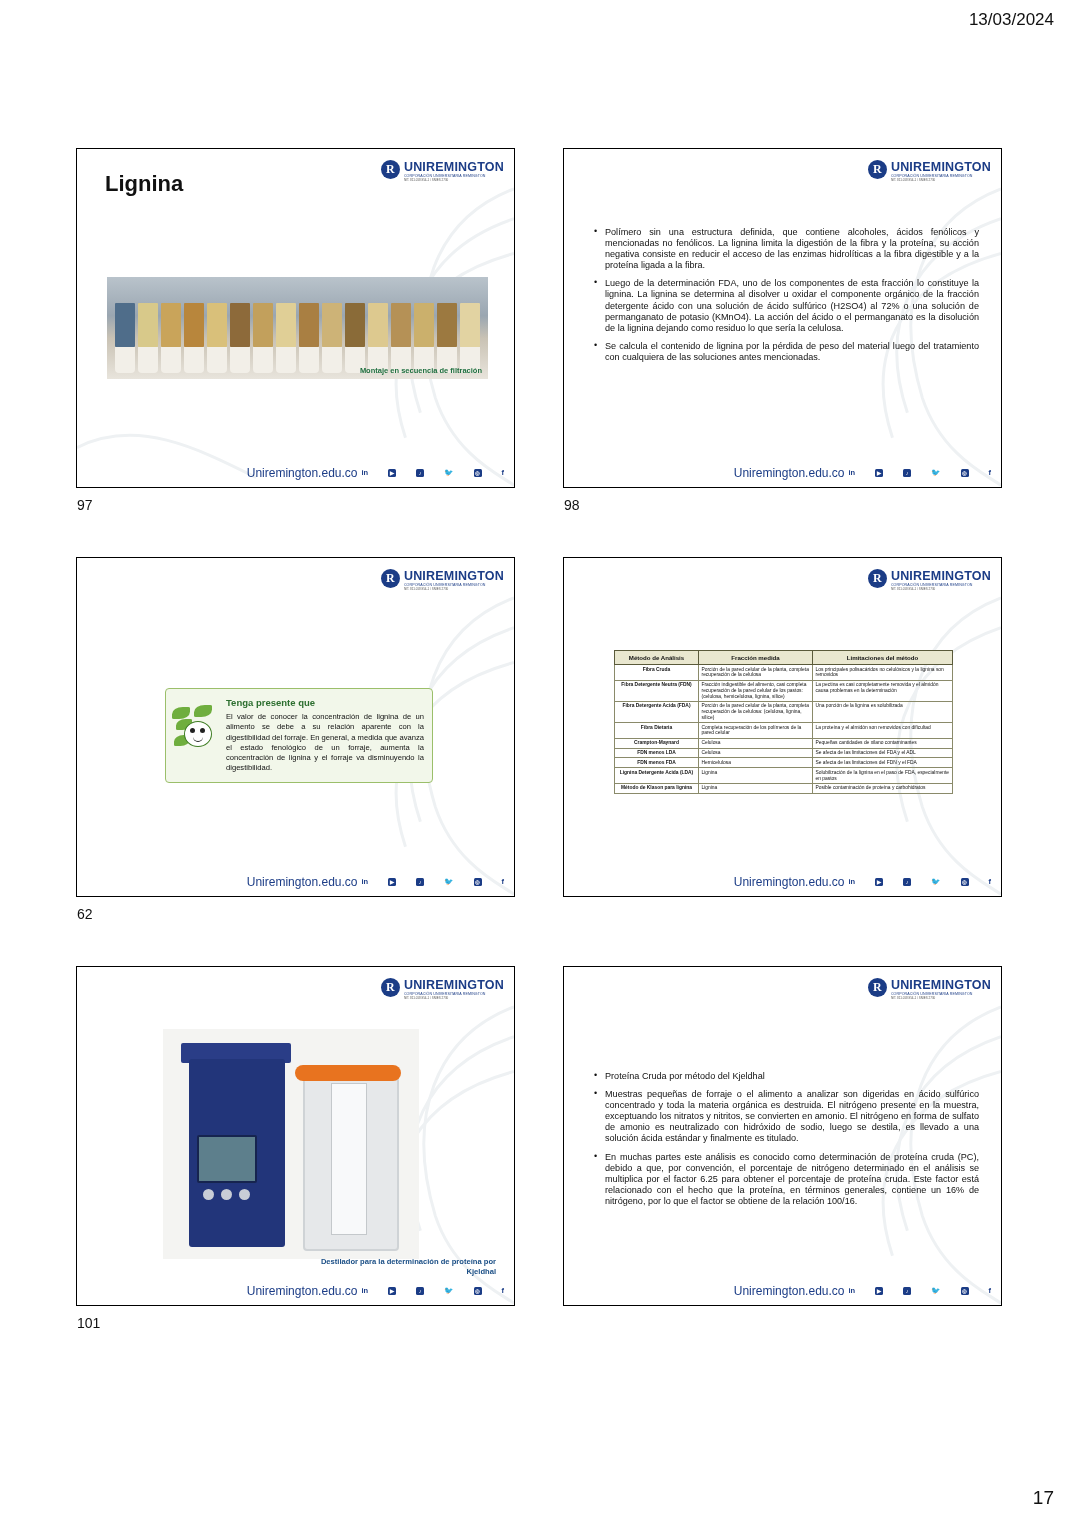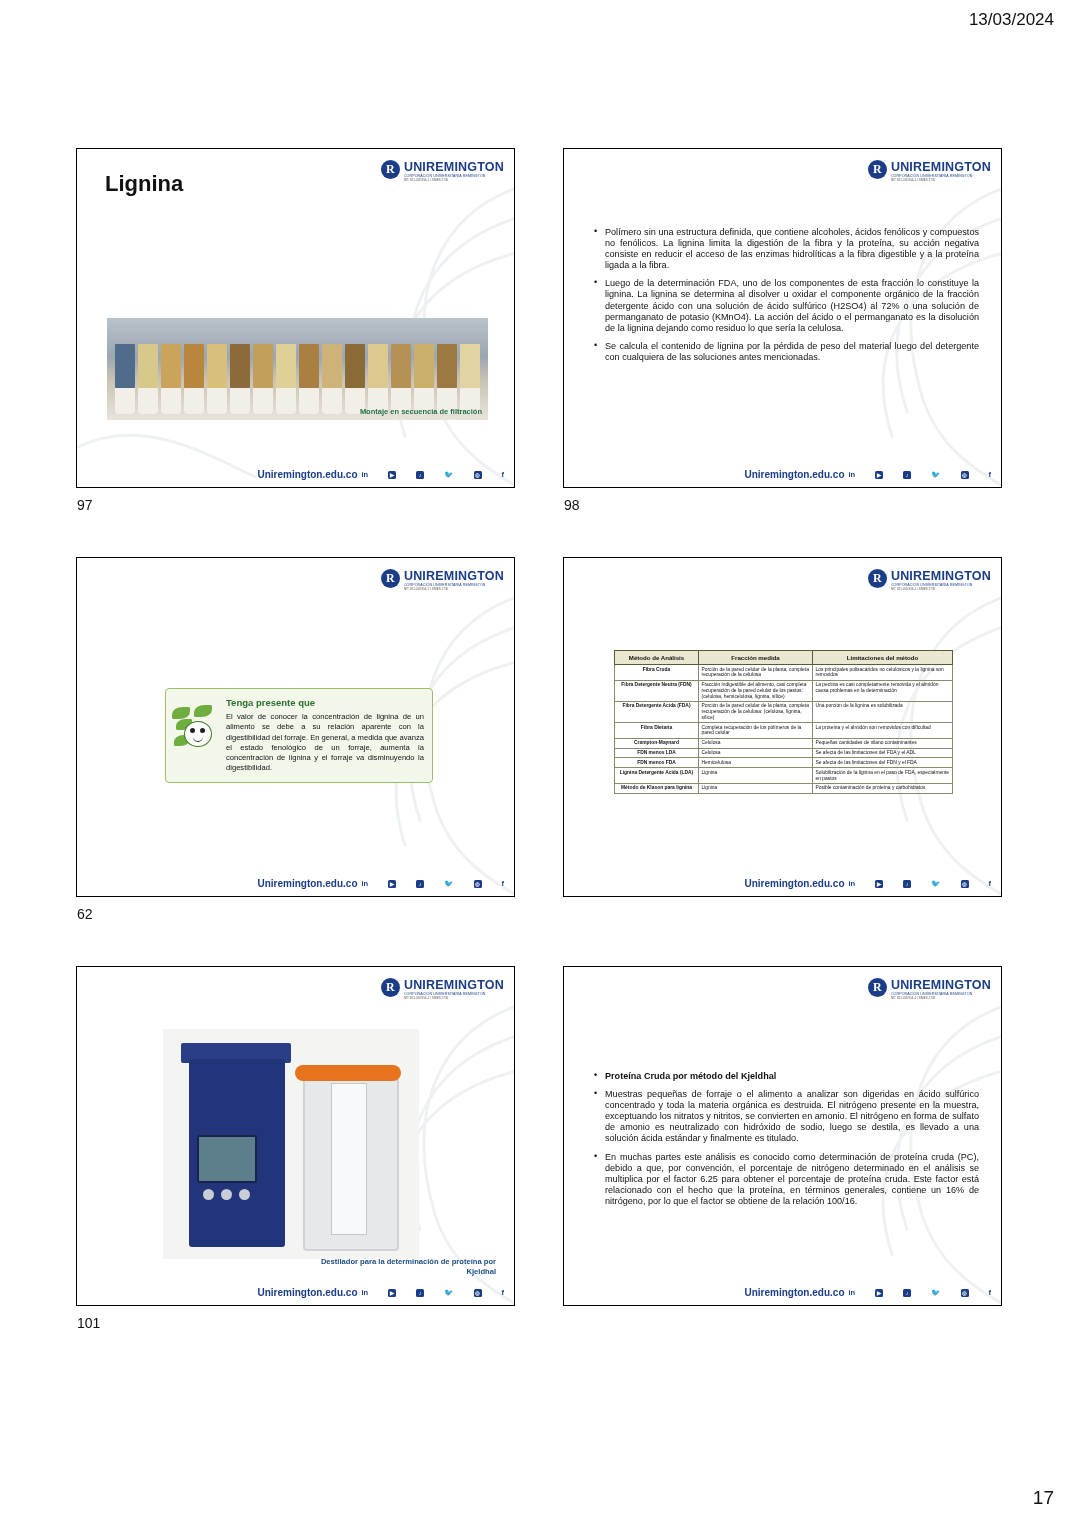--- a/index.html
+++ b/index.html
@@ -34,21 +34,21 @@
     width:19px;height:19px;border-radius:50%;background:#1b3c86;color:#fff;
     font-size:12px;font-weight:bold;display:flex;align-items:center;justify-content:center;
     font-family:"Liberation Serif",serif;
   }
   .logo-text{line-height:1;}
   .logo-name{font-size:12.5px;font-weight:bold;color:#1b3c86;letter-spacing:.2px;}
   .logo-sub{font-size:3.6px;color:#1b3c86;letter-spacing:.1px;display:block;margin-top:1px;}
   .logo-sub2{font-size:3px;color:#555;display:block;}
   
   .footer{position:absolute;bottom:7px;right:10px;display:flex;align-items:center;gap:4px;}
-  .footer-url{font-size:10px;font-weight:bold;color:#1b3c86;}
+  .footer-url{font-size:12px;font-weight:normal;color:#1b3c86;}
   .soc{display:flex;align-items:flex-start;gap:20px;}
   .soc span{font-size:7.5px;color:#1b3c86;font-weight:bold;line-height:1;}
   .soc .sq{
     display:inline-block;width:8px;height:8px;background:#1b3c86;color:#fff;
     font-size:5.5px;line-height:8px;text-align:center;border-radius:1.5px;
   }
   
   .title-left{
     position:absolute;left:28px;top:22px;font-size:22px;font-weight:bold;color:#111;
   }
@@ -56,27 +56,26 @@
     position:absolute;left:0;right:0;top:22px;text-align:center;font-size:21px;color:#111;
   }
   
   .bullets{
     position:absolute;left:30px;right:22px;top:78px;font-size:9.1px;line-height:1.22;color:#111;
   }
   .bullets.b102{top:104px;}
   .bullets li{margin-bottom:7px;list-style:none;position:relative;padding-left:11px;text-align:justify;}
   .bullets li:before{content:"•";position:absolute;left:0;top:-1px;}
   .bullets ul{margin:0;padding:0;}
-  .bold{font-weight:bold;}
+  .bold{font-weight:normal;}
   
   .photo97{
     position:absolute;left:30px;top:128px;width:381px;height:102px;
     background:linear-gradient(180deg,#b9c3cb 0%,#9aa6b1 38%,#c9c2b4 60%,#e8e4dc 100%);
     overflow:hidden;
-    margin-top:41px;
   }
   .photo97 .tubes{position:absolute;left:0;right:0;top:26px;height:44px;display:flex;gap:3px;padding:0 8px;}
   .photo97 .tube{flex:1;background:#cbbf8a;border-radius:1px;}
   .photo97 .cups{position:absolute;left:0;right:0;bottom:6px;height:26px;display:flex;gap:3px;padding:0 8px;}
   .photo97 .cup{flex:1;background:#f2efe8;border-radius:0 0 4px 4px;}
   .cap97{
     position:absolute;right:6px;bottom:4px;font-size:7.5px;font-weight:bold;color:#1f6f3f;
   }
   
   .callout{
@@ -216,23 +215,23 @@
         <div class="logo">
           <div class="logo-mark">R</div>
           <div class="logo-text">
             <span class="logo-name">UNIREMINGTON</span>
             <span class="logo-sub">CORPORACIÓN UNIVERSITARIA REMINGTON</span>
             <span class="logo-sub2">NIT. 811.018.954-1 / SNIES 2730</span>
           </div>
         </div>
         <div class="bullets">
           <ul>
-            <li>Polímero sin una estructura definida, que contiene alcoholes, ácidos fenólicos y compuestos no fenólicos. La lignina limita la digestión de la fibra y la proteína, su acción negativa consiste en reducir el acceso de las enzimas hidrolíticas a la fibra digestible y a la proteína ligada a la fibra.</li>
+            <li>Polímero sin una estructura definida, que contiene alcoholes, ácidos fenólicos y mencionadas no fenólicos. La lignina limita la digestión de la fibra y la proteína, su acción negativa consiste en reducir el acceso de las enzimas hidrolíticas a la fibra digestible y a la proteína ligada a la fibra.</li>
             <li>Luego de la determinación FDA, uno de los componentes de esta fracción lo constituye la lignina. La lignina se determina al disolver u oxidar el componente orgánico de la fracción detergente ácido con una solución de ácido sulfúrico (H2SO4) al 72%  o una solución de permanganato de potasio (KMnO4). La acción del ácido o el permanganato es la disolución de la lignina dejando como residuo lo que sería la celulosa.</li>
-            <li>Se calcula el contenido de lignina por la pérdida de peso del material luego del detergente con cualquiera de las soluciones antes mencionadas.</li>
+            <li>Se calcula el contenido de lignina por la pérdida de peso del material luego del tratamiento con cualquiera de las soluciones antes mencionadas.</li>
           </ul>
         </div>
         <div class="footer">
           <span class="footer-url">Uniremington.edu.co</span>
           <span class="soc">
             <span>in</span>
             <span class="sq">▶</span>
             <span class="sq">♪</span>
             <span>🐦</span>
             <span class="sq">◎</span>

